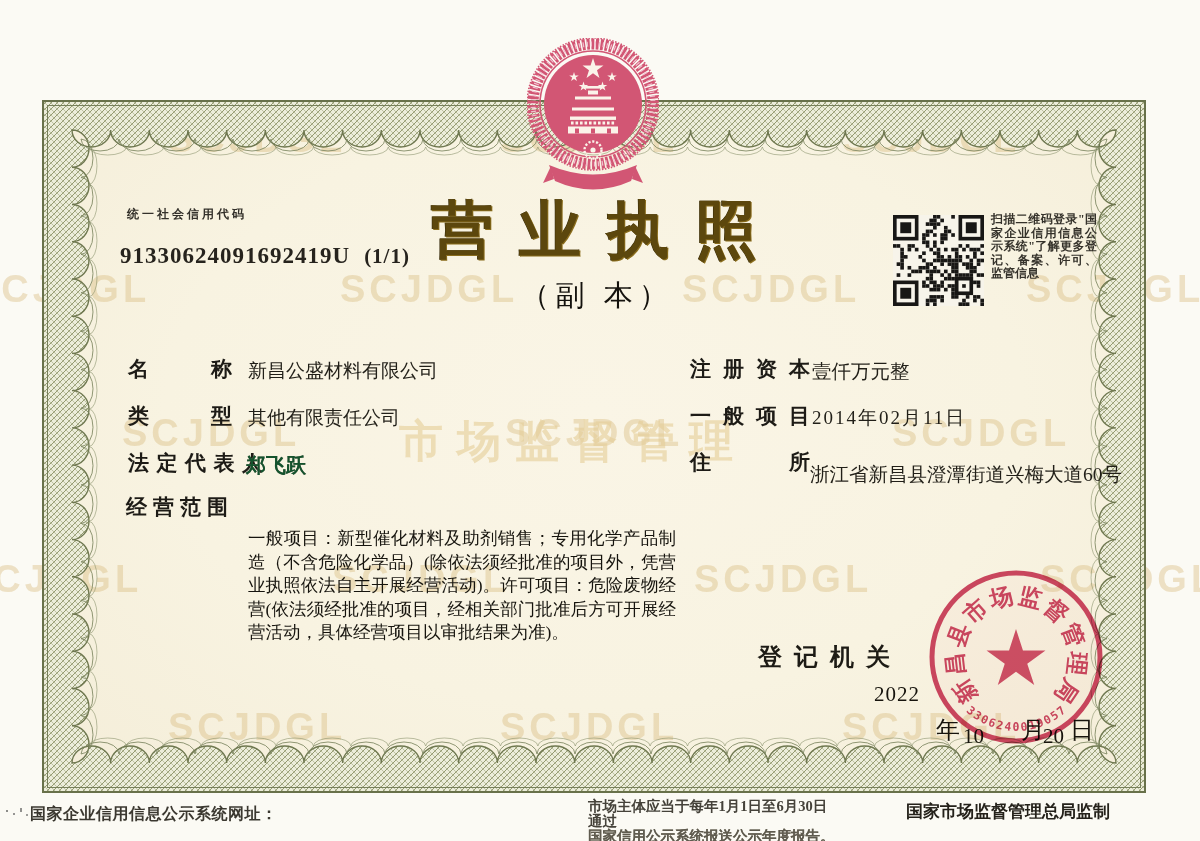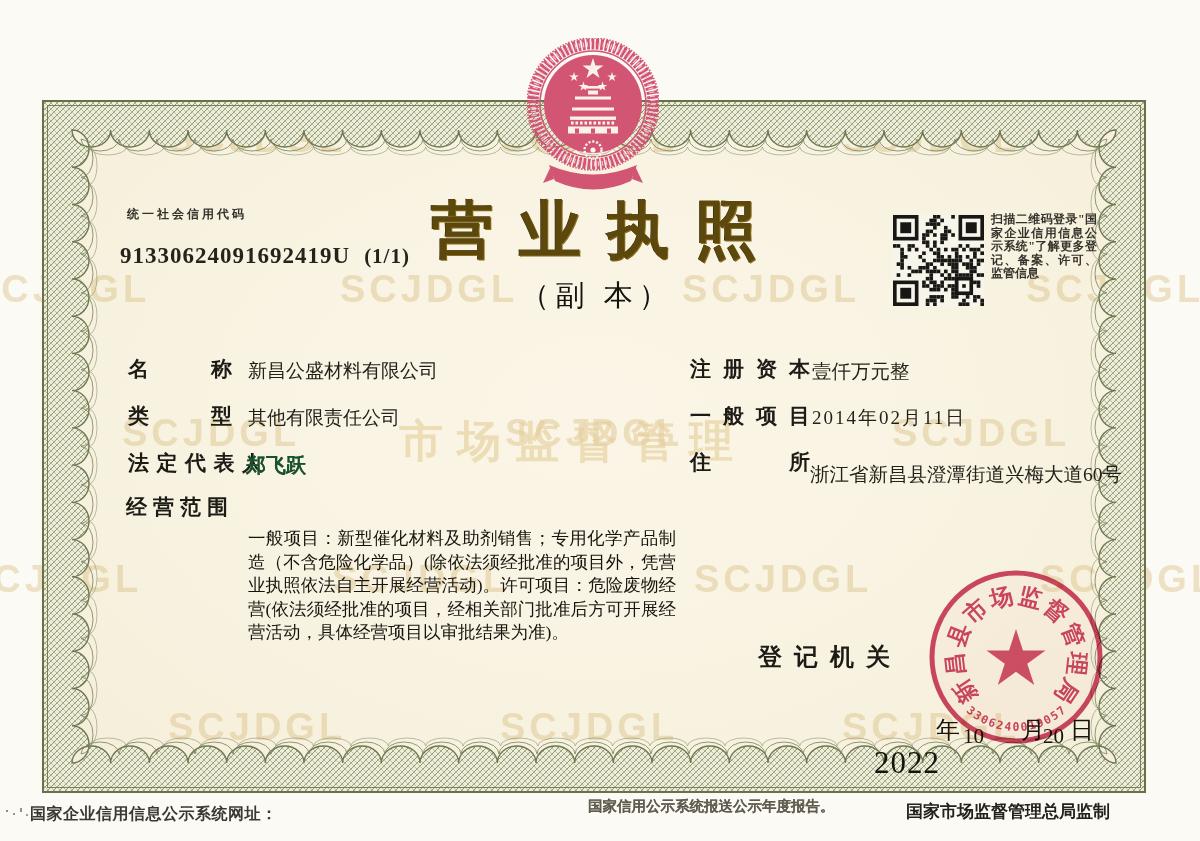--- a/index.html
+++ b/index.html
@@ -64,21 +64,21 @@
     text-align:justify;
     margin-top:32px;
   }
   .registry-label{
     left:758px;top:641px;z-index:3;
     font-family:"Liberation Sans","DejaVu Sans",sans-serif;
     font-weight:600;font-size:24px;letter-spacing:12px;color:#1d1b15;white-space:nowrap;
   }
   
   .dt{position:absolute;z-index:3;color:#17140d;}
-  .dt-year{left:874px;top:745px;font-size:31px;letter-spacing:1px;}
+  .dt-year{left:874px;top:682px;font-size:21px;letter-spacing:1px;}
   .dt-u1{left:936px;top:714px;font-size:24px;}
   .dt-month{left:963px;top:724px;font-size:21px;}
   .dt-u2{left:1021px;top:714px;font-size:24px;}
   .dt-day{left:1043px;top:724px;font-size:21px;}
   .dt-u3{left:1070px;top:714px;font-size:24px;}
   
   #seal-svg{left:924px;top:565px;z-index:5;mix-blend-mode:multiply;opacity:0.93;}
   
   .emblem{left:527px;top:38px;z-index:4;}
   
@@ -436,15 +436,16 @@
     <text x="0" y="0" fill="#cc3b5e" font-size="11.5" font-weight="700" text-anchor="middle" dominant-baseline="central" font-family="&quot;DejaVu Sans Mono&quot;,monospace" transform="translate(16.1,68.1) rotate(-13.3)">1</text>
     <text x="0" y="0" fill="#cc3b5e" font-size="11.5" font-weight="700" text-anchor="middle" dominant-baseline="central" font-family="&quot;DejaVu Sans Mono&quot;,monospace" transform="translate(23.9,65.8) rotate(-20.0)">9</text>
     <text x="0" y="0" fill="#cc3b5e" font-size="11.5" font-weight="700" text-anchor="middle" dominant-baseline="central" font-family="&quot;DejaVu Sans Mono&quot;,monospace" transform="translate(31.4,62.6) rotate(-26.7)">0</text>
     <text x="0" y="0" fill="#cc3b5e" font-size="11.5" font-weight="700" text-anchor="middle" dominant-baseline="central" font-family="&quot;DejaVu Sans Mono&quot;,monospace" transform="translate(38.5,58.5) rotate(-33.3)">5</text>
     <text x="0" y="0" fill="#cc3b5e" font-size="11.5" font-weight="700" text-anchor="middle" dominant-baseline="central" font-family="&quot;DejaVu Sans Mono&quot;,monospace" transform="translate(45.0,53.6) rotate(-40.0)">7</text>
   </svg>
 
 <div class="abs smudge"></div>
 <div class="abs footer-left">国家企业信用信息公示系统网址：</div>
 <div class="abs footer-mid">
+  <div class="l1">市场主体应当于每年1月1日至6月30日通过</div>
   <div class="l2">国家信用公示系统报送公示年度报告。</div>
 </div>
 <div class="abs footer-right">国家市场监督管理总局监制</div>
 
 </body></html>

